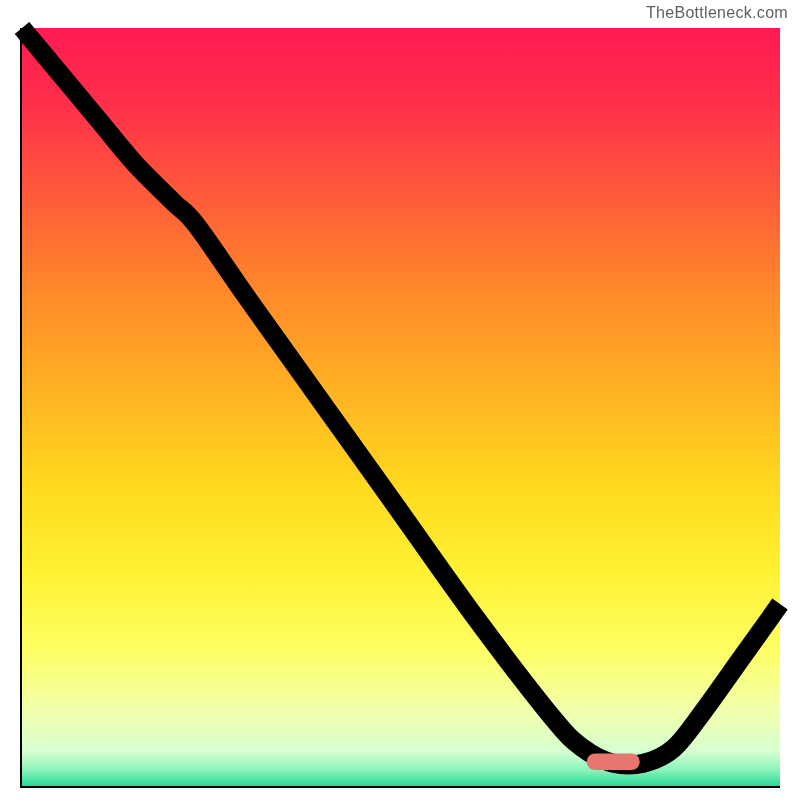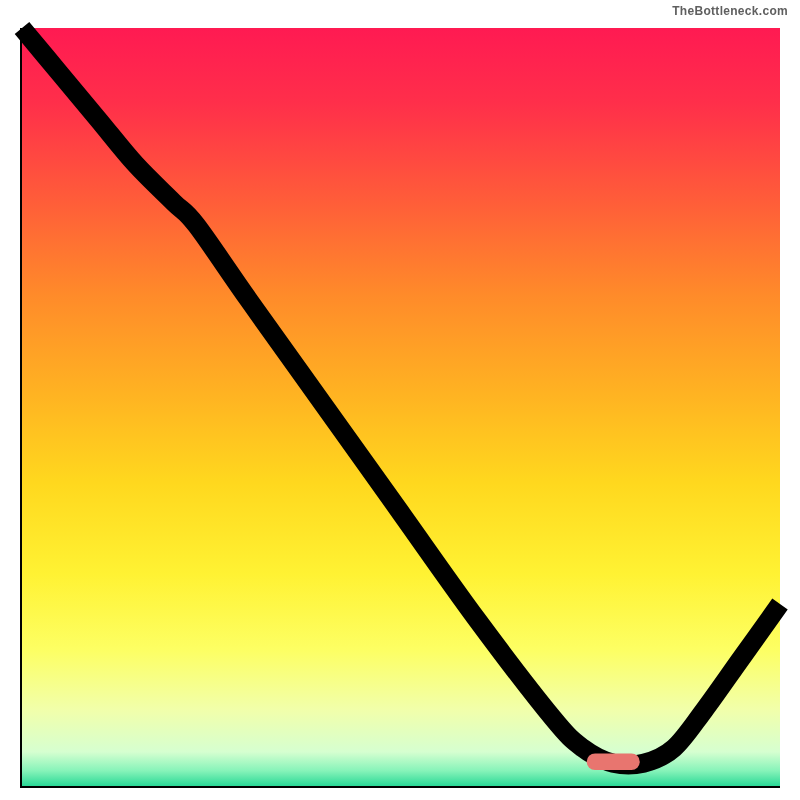--- a/index.html
+++ b/index.html
@@ -9,22 +9,22 @@
     height: 800px;
     background: #ffffff;
     overflow: hidden;
     font-family: Arial, Helvetica, sans-serif;
   }
   .watermark {
     position: absolute;
     top: 4px;
     right: 12px;
     color: #5f5f5f;
-    font-size: 12px;
-    font-weight: 700;
+    font-size: 16px;
+    font-weight: 400;
     z-index: 10;
     letter-spacing: 0.3px;
   }
   .plot-area {
     position: absolute;
     left: 20px;
     top: 28px;
     width: 760px;
     height: 760px;
     border-left: 2px solid #000;

